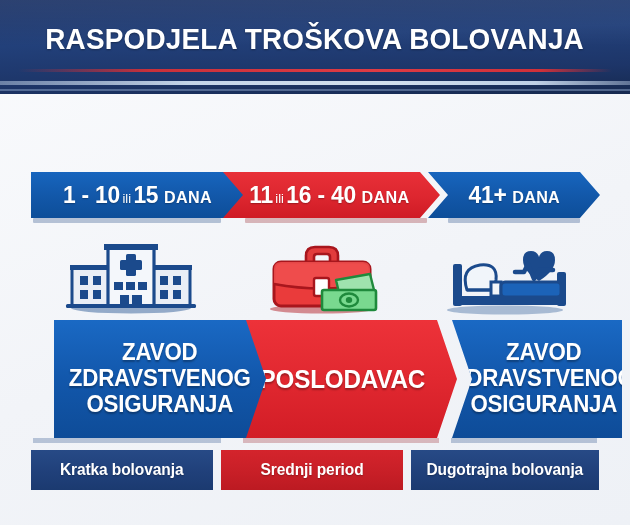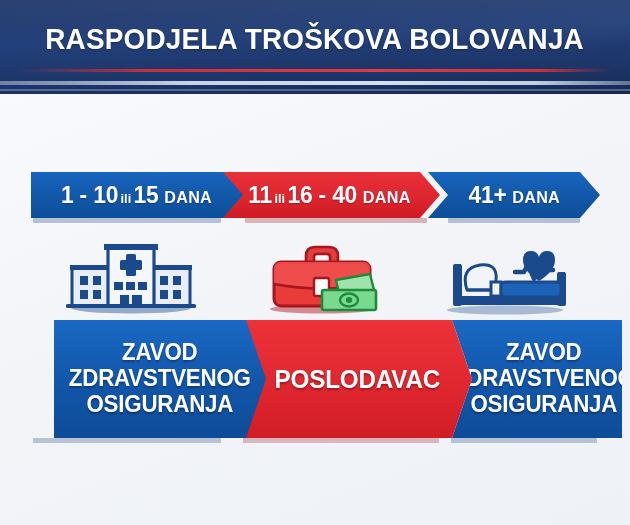--- a/index.html
+++ b/index.html
@@ -91,21 +91,21 @@
     color: #fff;
     white-space: nowrap;
     overflow: hidden;
   }
   .badge-inner { display: flex; align-items: baseline; gap: 0; transform: scaleX(0.95); }
   .badge .big {
     font-size: 24px; font-weight: bold; letter-spacing: -0.2px;
     text-shadow: 0 1px 1.5px rgba(0,0,0,0.28);
   }
   .badge .sml {
-    font-size: 13.5px; font-weight: bold; letter-spacing: 0px;
+    font-size: 13.5px; font-weight: normal; letter-spacing: 0px;
     padding: 0 2.5px;
     text-shadow: 0 1px 1.5px rgba(0,0,0,0.28);
   }
   .badge .dana {
     font-size: 17px; font-weight: bold; letter-spacing: 0.3px;
     padding-left: 6px;
     text-shadow: 0 1px 1.5px rgba(0,0,0,0.28);
   }
 
   .badge-1 {
@@ -173,21 +173,21 @@
   }
   .panel-text .ln { display: block; }
 
   .panel-left {
     left: 0; width: 212px;
     background: linear-gradient(180deg, #1a69c4 0%, #1257ab 50%, #0e4c98 100%);
     clip-path: polygon(0 0, 192px 0, 212px 50%, 192px 100%, 0 100%);
     z-index: 3;
   }
   .panel-mid {
-    left: 188px; width: 230px;
+    left: 173px; width: 230px;
     background: linear-gradient(180deg, #ed3239 0%, #e12830 50%, #d21d26 100%);
     clip-path: polygon(0 0, 210px 0, 230px 50%, 210px 100%, 0 100%, 20px 50%);
     z-index: 2;
   }
   .panel-mid .panel-text { font-size: 25px; }
   .panel-right {
     left: 398px; width: 170px;
     background: linear-gradient(180deg, #1a69c4 0%, #1257ab 50%, #0e4c98 100%);
     clip-path: polygon(0 0, 170px 0, 170px 100%, 0 100%, 20px 50%);
     z-index: 1;
@@ -374,14 +374,25 @@
 
     <div class="panel panel-right">
       <div class="panel-text">
         <span class="ln">ZAVOD</span>
         <span class="ln">ZDRAVSTVENOG</span>
         <span class="ln">OSIGURANJA</span>
       </div>
     </div>
   </div>
 
+  <div class="caption-row">
+    <div class="caption cap-1">
+      <span>Kratka bolovanja</span>
+    </div>
+    <div class="caption cap-2">
+      <span>Srednji period</span>
+    </div>
+    <div class="caption cap-3">
+      <span>Dugotrajna bolovanja</span>
+    </div>
+  </div>
 
 </div>
 
 </body></html>

